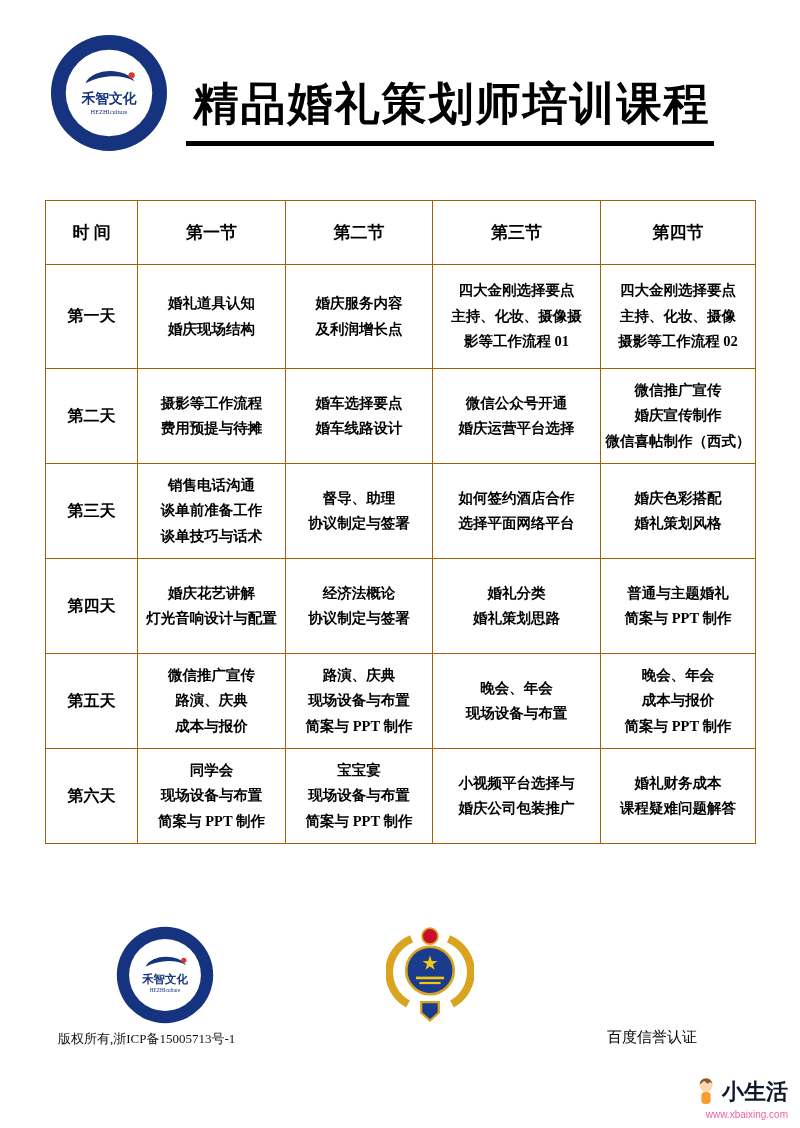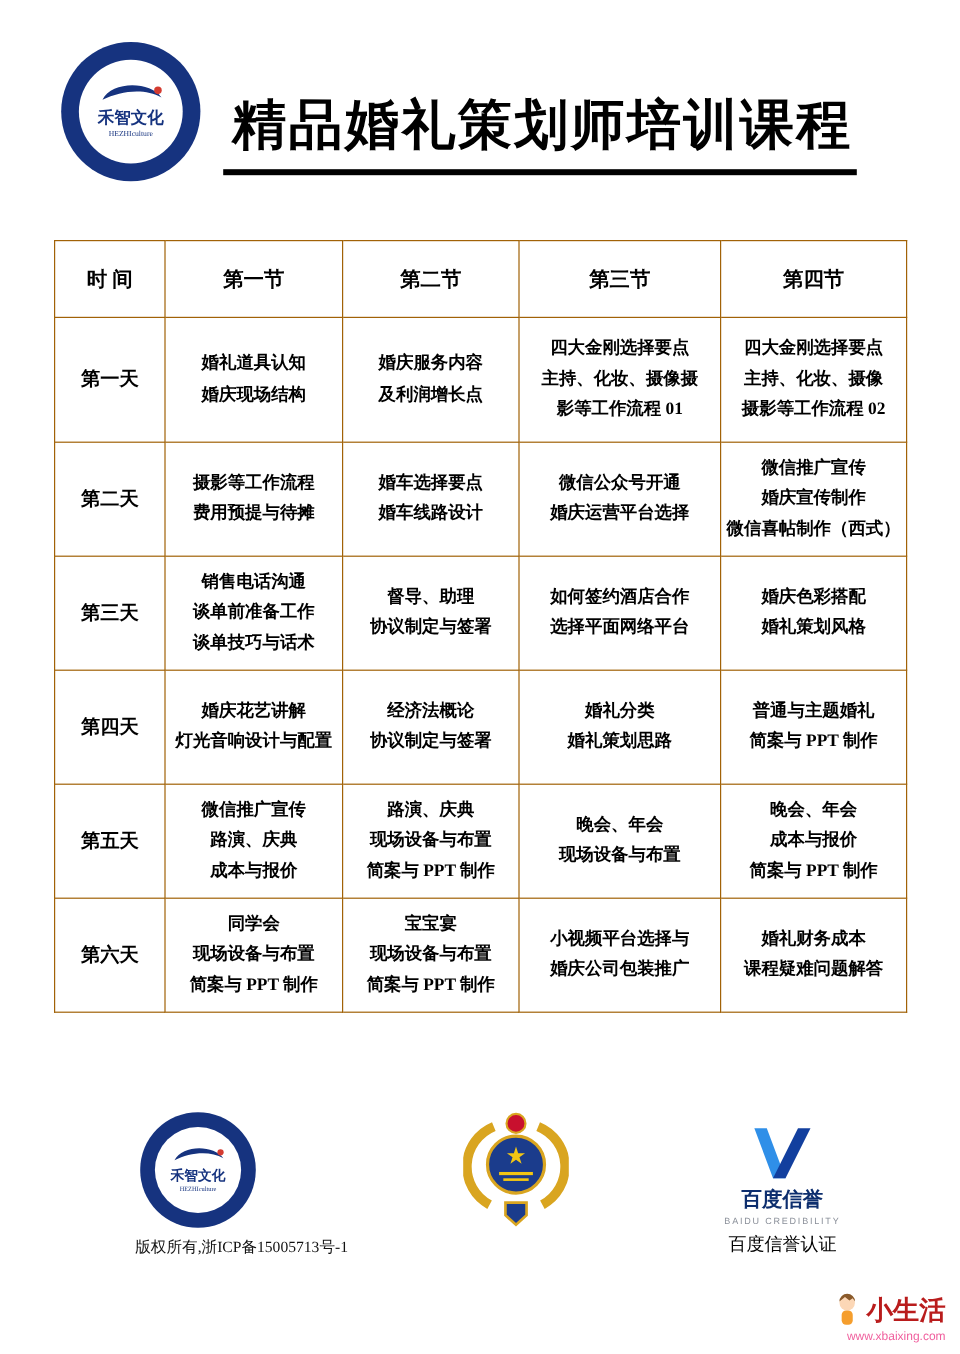--- a/index.html
+++ b/index.html
@@ -26,29 +26,29 @@
 
   
   .footer-logo-hezhi { position:absolute; left:116px; top:926px; width:98px; height:98px; }
   .police-badge { position:absolute; left:386px; top:924px; width:88px; height:100px; }
   .baidu-block { position:absolute; left:596px; top:938px; width:112px; text-align:center; }
   .baidu-v { width:52px; height:46px; display:block; margin:0 auto 4px auto; }
   .baidu-cn { font-size:17px; font-weight:bold; color:#0d2e6e; font-family:"Liberation Sans", sans-serif; }
   .baidu-en { font-size:7.5px; letter-spacing:1.5px; color:#8a8f99; font-family:"Liberation Sans", sans-serif; margin-top:2px; }
 
   
-  .copyright { position:absolute; left:58px; top:1030px; width:232px; text-align:right; font-size:13px; color:#111; }
+  .copyright { position:absolute; left:58px; top:1030px; width:232px; text-align:left; font-size:13px; color:#111; }
   .police-number { position:absolute; left:290px; top:1026px; width:280px; text-align:center;
                    font-size:16px; font-weight:bold; color:#000; }
   .baidu-cert { position:absolute; left:592px; top:1028px; width:120px; text-align:center; font-size:15px; color:#000; }
 
   
   .watermark { position:absolute; right:12px; bottom:8px; text-align:right; }
   .wm-row { display:flex; align-items:center; justify-content:flex-end; gap:4px; }
-  .wm-name { font-size:22px; font-weight:bold; color:#b91c1c; font-family:"Liberation Sans", sans-serif; }
+  .wm-name { font-size:22px; font-weight:bold; color:#0f172a; font-family:"Liberation Sans", sans-serif; }
   .wm-url { font-size:10px; color:#f0609e; font-family:"Liberation Sans", sans-serif; margin-top:2px; }
 </style>
 </head>
 <body>
 
 <div class="page">
 
   <svg class="header-logo" viewBox="0 0 120 120">
     <circle cx="60" cy="60" r="59" fill="#16337f"></circle>
     <circle cx="60" cy="60" r="44" fill="#ffffff"></circle>
@@ -190,28 +190,20 @@
     <path d="M 29,16 A 41,41 0 0 0 25,90" stroke="#d9a520" stroke-width="9" fill="none"></path>
     <path d="M 71,16 A 41,41 0 0 1 75,90" stroke="#d9a520" stroke-width="9" fill="none"></path>
     <circle cx="50" cy="13" r="9" fill="#c8102e" stroke="#d9a520" stroke-width="2"></circle>
     <circle cx="50" cy="52" r="27" fill="#1b3c8c" stroke="#d9a520" stroke-width="3"></circle>
     <polygon points="50,35 52.02,41.22 58.56,41.22 53.27,45.06 55.29,51.28 50,47.44 44.71,51.28 46.73,45.06 41.44,41.22 47.98,41.22" fill="#f3c614"></polygon>
     <rect x="34" y="59" width="32" height="3" fill="#f3c614"></rect>
     <rect x="38" y="65" width="24" height="2.5" fill="#f3c614"></rect>
     <path d="M 40,88 h 20 v 12 l -10,9 l -10,-9 z" fill="#1b3c8c" stroke="#d9a520" stroke-width="2.5"></path>
   </svg>
 
-  <div class="baidu-block">
-    <svg class="baidu-v" viewBox="0 0 60 52">
-      <polygon points="3,2 15,2 33,50 21,50" fill="#2f8fe8"></polygon>
-      <polygon points="45,2 57,2 33,50 21,50" fill="#123f9e"></polygon>
-    </svg>
-    <div class="baidu-cn">百度信誉</div>
-    <div class="baidu-en">BAIDU CREDIBILITY</div>
-  </div>
 
   <div class="copyright">版权所有,浙ICP备15005713号-1</div>
   <div class="baidu-cert">百度信誉认证</div>
 
   <div class="watermark">
     <div class="wm-row">
       <svg viewBox="0 0 26 32" width="24" height="30">
         <circle cx="13" cy="9" r="7" fill="#fcd7b6"></circle>
         <path d="M 6,8 a 7,7 0 0 1 14,0 l -2,-3 l -3,2 l -4,-3 l -5,4 z" fill="#8a5a2b"></path>
         <rect x="8" y="16" width="10" height="13" rx="4" fill="#f59e2d"></rect>

